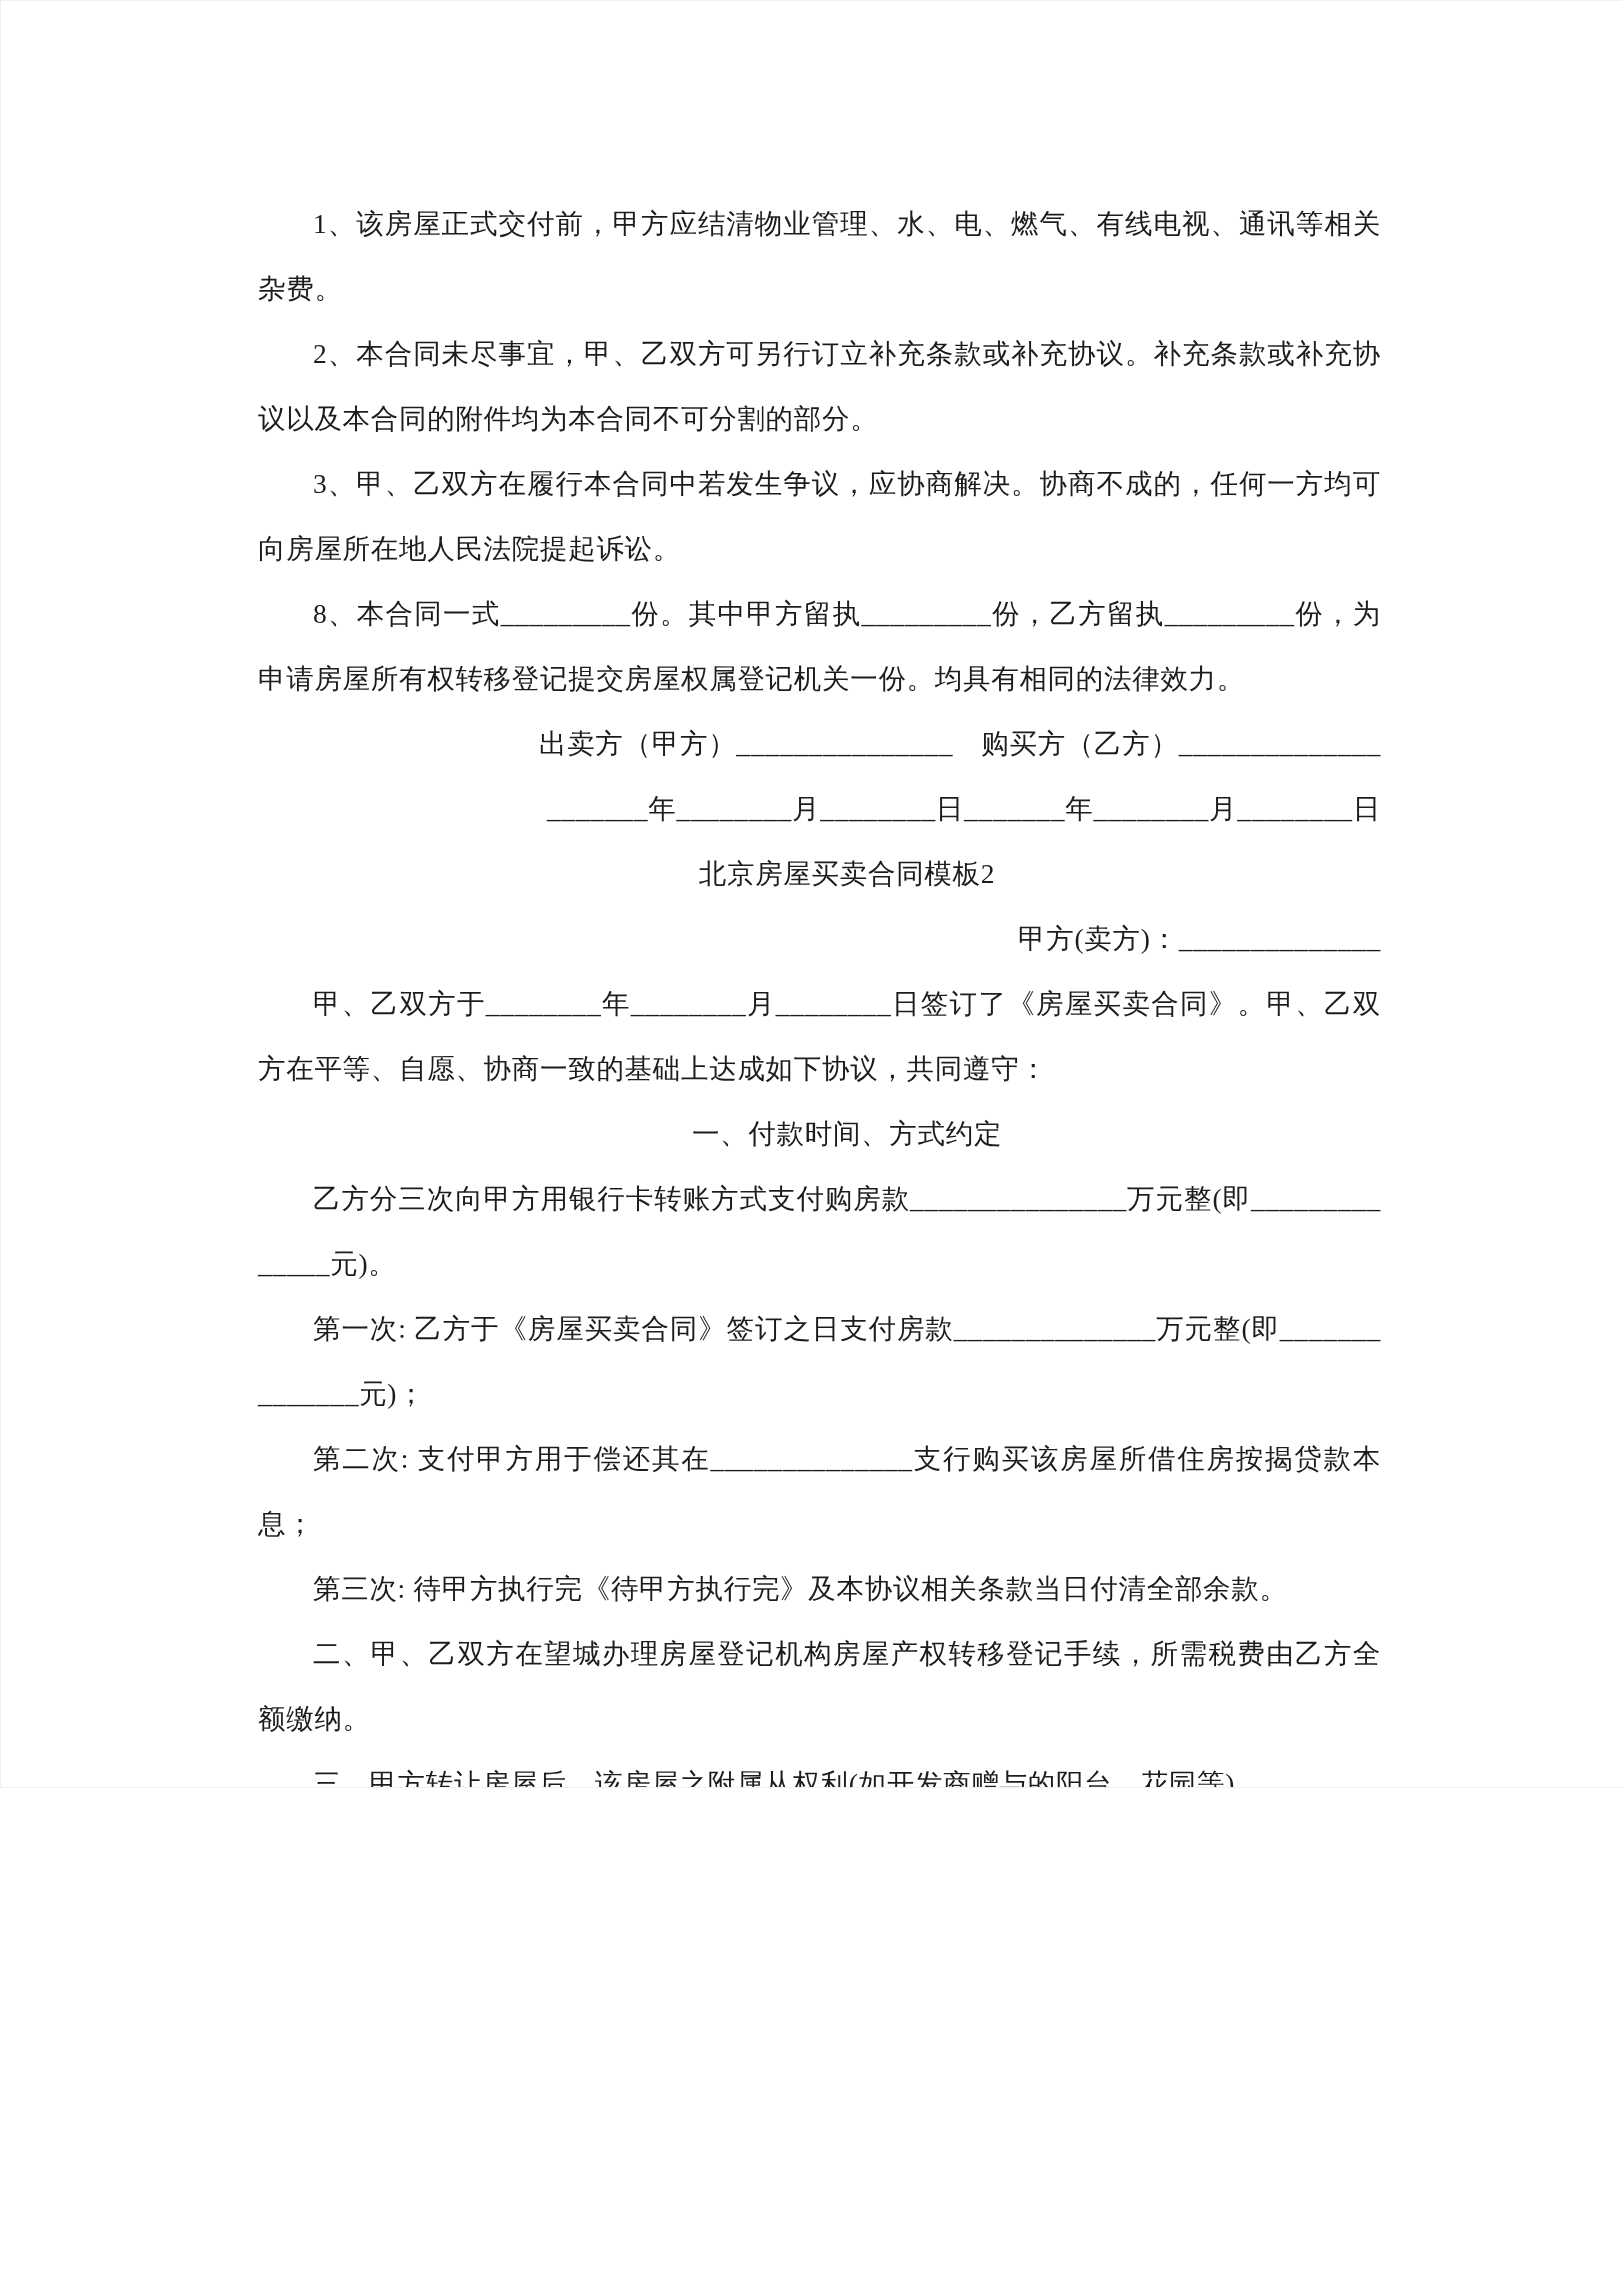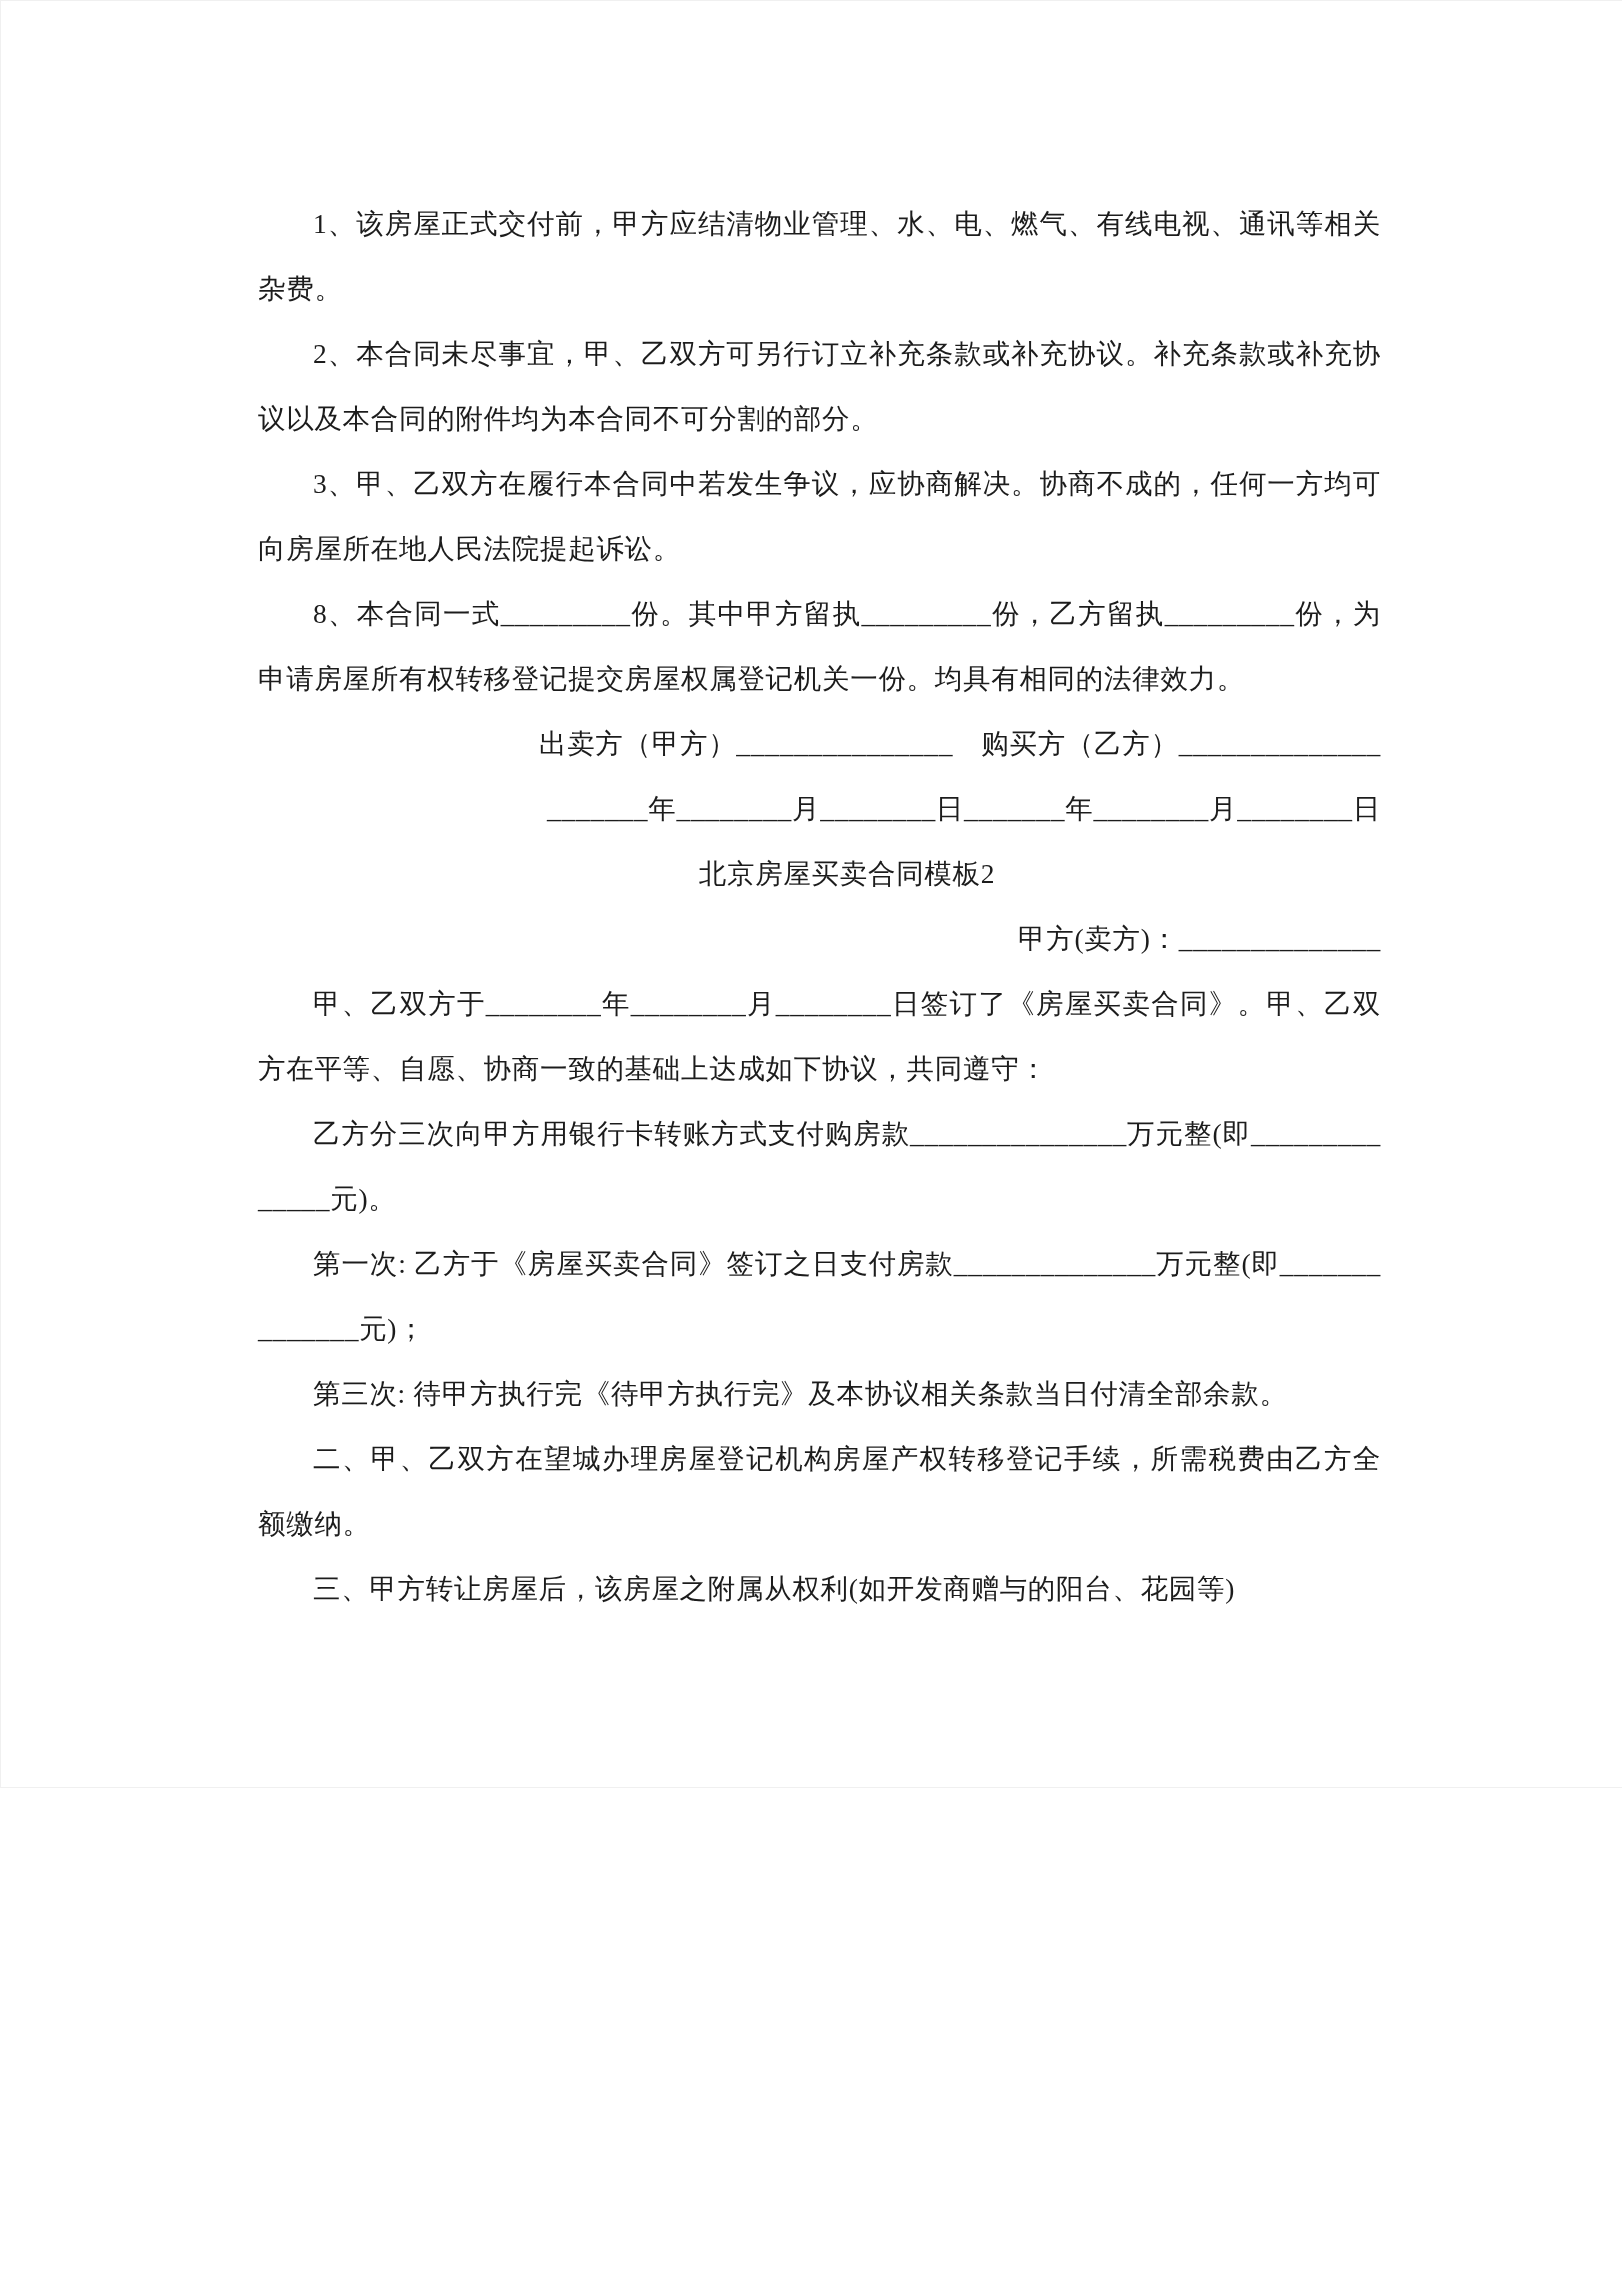--- a/index.html
+++ b/index.html
@@ -48,20 +48,22 @@
   <div class="content">
     <p>1、该房屋正式交付前，甲方应结清物业管理、水、电、燃气、有线电视、通讯等相关杂费。</p>
     <p>2、本合同未尽事宜，甲、乙双方可另行订立补充条款或补充协议。补充条款或补充协议以及本合同的附件均为本合同不可分割的部分。</p>
     <p>3、甲、乙双方在履行本合同中若发生争议，应协商解决。协商不成的，任何一方均可向房屋所在地人民法院提起诉讼。</p>
     <p>8、本合同一式_________份。其中甲方留执_________份，乙方留执_________份，为申请房屋所有权转移登记提交房屋权属登记机关一份。均具有相同的法律效力。</p>
     <p class="blank-line">出卖方（甲方）_______________　购买方（乙方）______________</p>
     <p class="blank-line">_______年________月________日_______年________月________日</p>
     <p class="heading">北京房屋买卖合同模板2</p>
     <p class="blank-line">甲方(卖方)：______________</p>
     <p>甲、乙双方于________年________月________日签订了《房屋买卖合同》。甲、乙双方在平等、自愿、协商一致的基础上达成如下协议，共同遵守：</p>
+    <p class="heading">一、付款时间、方式约定</p>
     <p>乙方分三次向甲方用银行卡转账方式支付购房款_______________万元整(即______________元)。</p>
     <p>第一次: 乙方于《房屋买卖合同》签订之日支付房款______________万元整(即______________元)；</p>
+    <p>第二次: 支付甲方用于偿还其在______________支行购买该房屋所借住房按揭贷款本息；</p>
     <p>第三次: 待甲方执行完《待甲方执行完》及本协议相关条款当日付清全部余款。</p>
     <p>二、甲、乙双方在望城办理房屋登记机构房屋产权转移登记手续，所需税费由乙方全额缴纳。</p>
     <p>三、甲方转让房屋后，该房屋之附属从权利(如开发商赠与的阳台、花园等)</p>
   </div>
 </div>
 
 
 </body></html>

